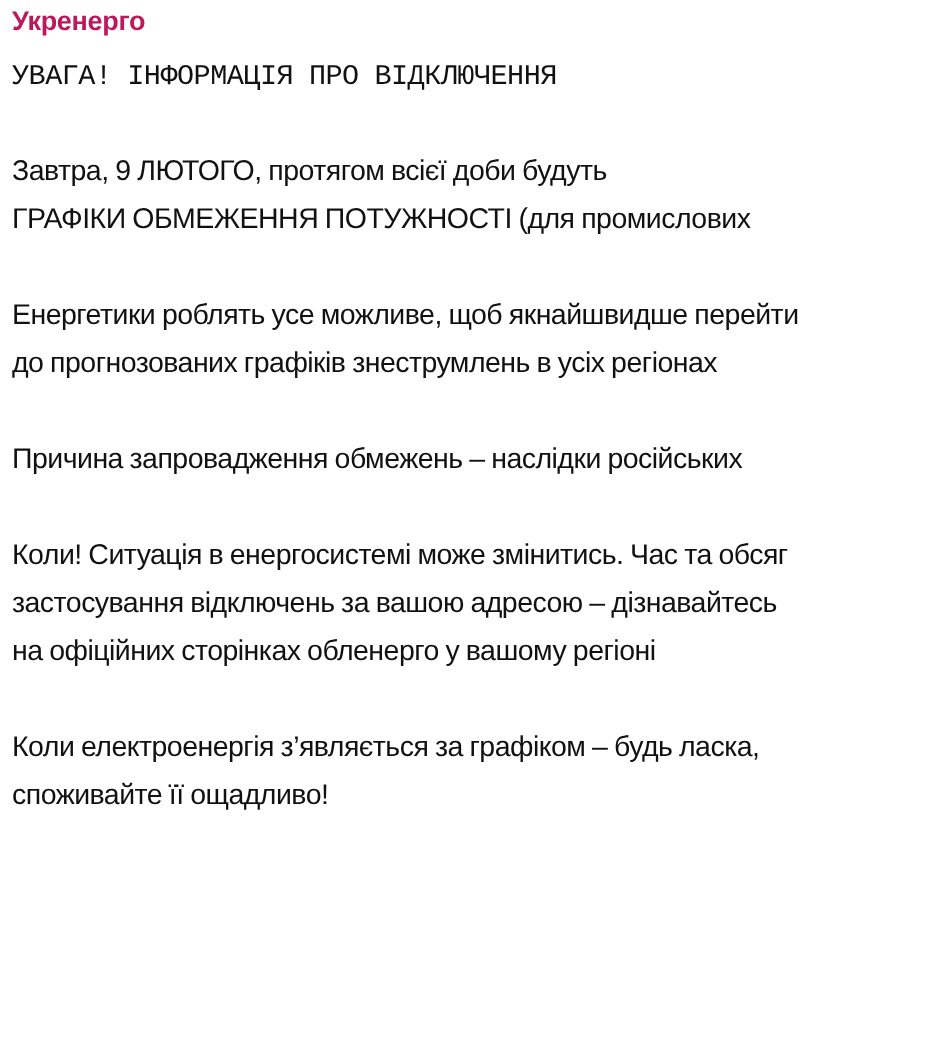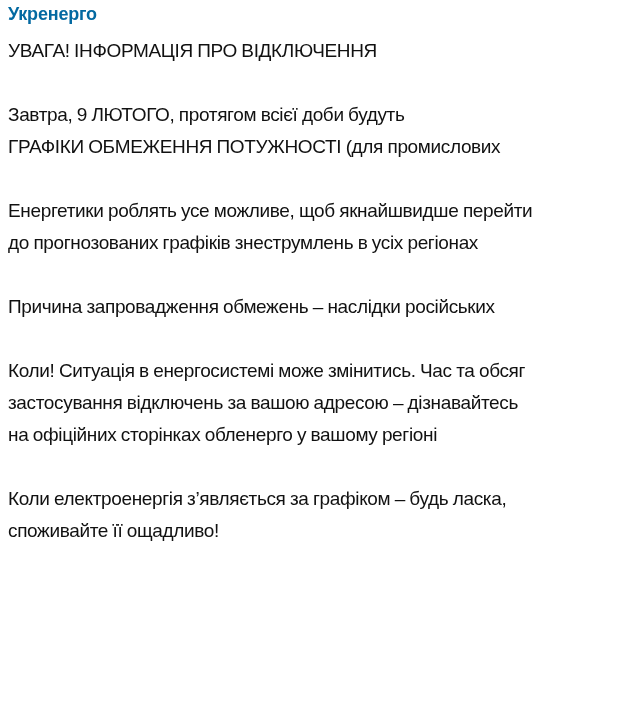--- a/index.html
+++ b/index.html
@@ -3,32 +3,32 @@
   <meta charset="utf-8">
   <style>
     html, body { margin: 0; padding: 0; background: #ffffff; }
     body {
       width: 632px; height: 702px; overflow: hidden;
       font-family: "Liberation Sans", "DejaVu Sans", sans-serif;
       color: #111111;
     }
     .msg { padding: 0 8px; }
     .sender {
-      color: #0369a1; font-weight: bold; font-size: 18px;
+      color: #be185d; font-weight: bold; font-size: 18px;
       line-height: 26px; margin-top: 1px; height: 26px;
       letter-spacing: -0.2px;
     }
     .p {
       font-size: 19px; line-height: 32px; margin: 0;
       letter-spacing: -0.35px; word-spacing: -0.5px;
       white-space: nowrap;
     }
     .p .line { display: block; }
     .gap { height: 32px; }
-    .title-line { margin-top: 8px; }
+    .title-line { margin-top: 8px; font-family: Liberation Mono, monospace; }
     b { font-weight: normal; }
   </style>
 </head>
 <body>
 
 <div class="msg">
   <div class="sender">Укренерго</div>
 
   <div class="p title-line">
     <span class="line">УВАГА! ІНФОРМАЦІЯ ПРО ВІДКЛЮЧЕННЯ</span>

